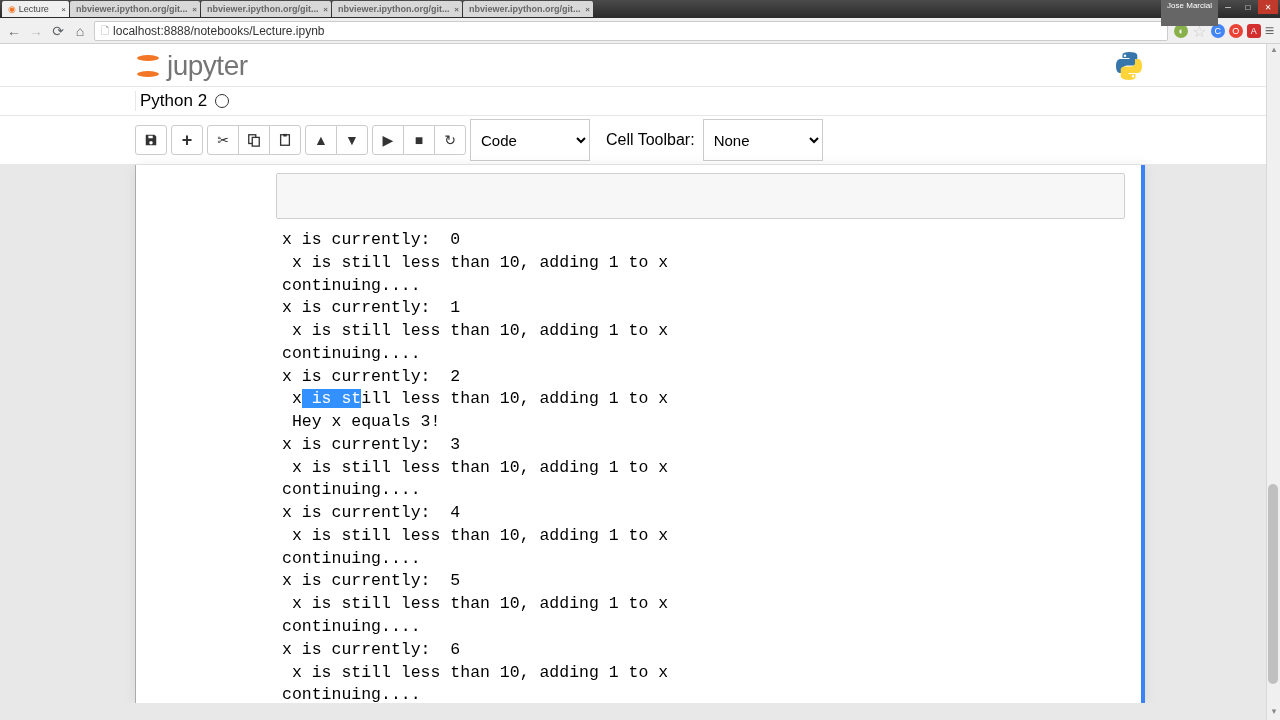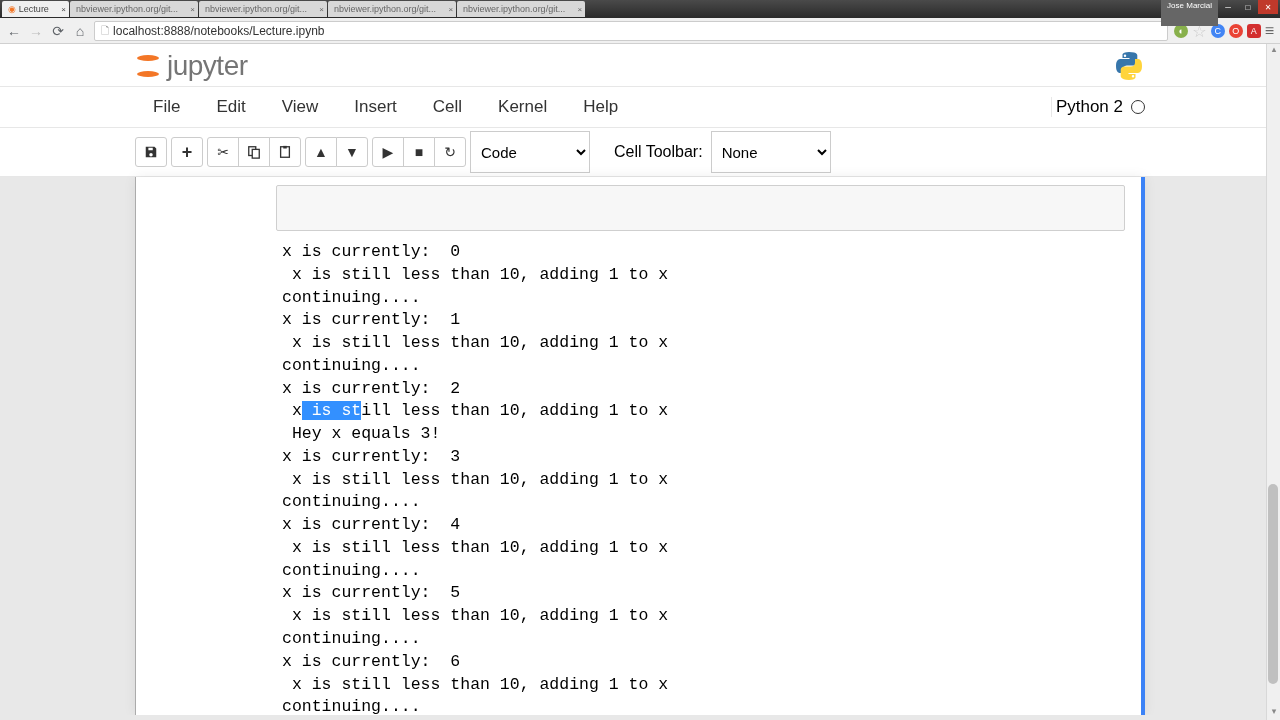--- a/index.html
+++ b/index.html
@@ -30,21 +30,21 @@
       margin-right: 1px;
       color: #444;
       position: relative;
       display: flex;
       align-items: center;
       border-radius: 2px 2px 0 0;
       max-width: 130px;
       overflow: hidden;
       white-space: nowrap;
     }
-    .tab.inactive { background: #d8d8d8; color: #666; }
+    .tab.inactive { background: #d8d8d8; color: #666; font-weight: bold; }
     .tab-close { position: absolute; right: 3px; font-size: 8px; }
     .window-controls {
       position: absolute;
       right: 2px;
       top: 0;
       display: flex;
     }
     .win-btn { width: 20px; height: 14px; font-size: 8px; color: #fff; display:flex; align-items:center; justify-content:center;}
     .win-user { background:#666; font-size:8px; color:#fff; padding:1px 6px; height:26px;}
     .win-close-win { background:#c0392b; }
@@ -184,21 +184,21 @@
     .tb-group .tb-btn:first-child { border-radius: 3px 0 0 3px; margin-left:0;}
     .tb-group .tb-btn:last-child { border-radius: 0 3px 3px 0; }
     .tb-select {
       height: 42px;
       border: 1px solid #ccc;
       font-size: 15px;
       padding: 0 6px;
       min-width: 120px;
       background: #fff;
     }
-    .tb-label { font-size: 16px; margin-left: 20px; margin-right: 4px; }
+    .tb-label { font-size: 16px; margin-left: 12px; margin-right: 4px; }
     
     
     .content-wrap {
       background: #fff;
       max-width: 1010px;
       margin: 0 auto;
       height: calc(720px - 44px - 54px - 44px - 40px);
       border-left: 1px solid #ababab;
       border-right: 4px solid #3b82f6;
       box-shadow: 0 0 12px rgba(0,0,0,0.07);
@@ -292,29 +292,20 @@
       <svg viewBox="0 0 32 32">
           <path fill="#3776ab" d="M16 2c-7 0-6.5 3-6.5 3v3h7v1H7.5S3 8.5 3 16s4 7 4 7h3v-3.5s-.1-4 4-4h6.5s3.8.1 3.8-3.6V5.5S25 2 16 2zm-4 2.5a1.2 1.2 0 1 1 0 2.5 1.2 1.2 0 0 1 0-2.5z"></path>
           <path fill="#ffd43b" d="M16 30c7 0 6.5-3 6.5-3v-3h-7v-1h9s4.5.5 4.5-7-4-7-4-7h-3v3.5s.1 4-4 4h-6.5s-3.8-.1-3.8 3.6v5.4S7 30 16 30zm4-2.5a1.2 1.2 0 1 1 0-2.5 1.2 1.2 0 0 1 0 2.5z"></path>
         </svg>
     </div>
   </div>
 </div>
 
 <div class="menu-bar">
   <div class="menu-container">
-    <div class="menus" id="menus">
-        <span class="menu-item">File</span>
-        <span class="menu-item">Edit</span>
-        <span class="menu-item">View</span>
-        <span class="menu-item">Insert</span>
-        <span class="menu-item">Cell</span>
-        <span class="menu-item">Kernel</span>
-        <span class="menu-item">Help</span>
-      </div>
     <div class="kernel-ind">
       <span>Python 2</span>
       <div class="kernel-circle"></div>
     </div>
   </div>
 </div>
 
 <div class="toolbar">
   <div class="toolbar-container">
     <div class="tb-btn">

